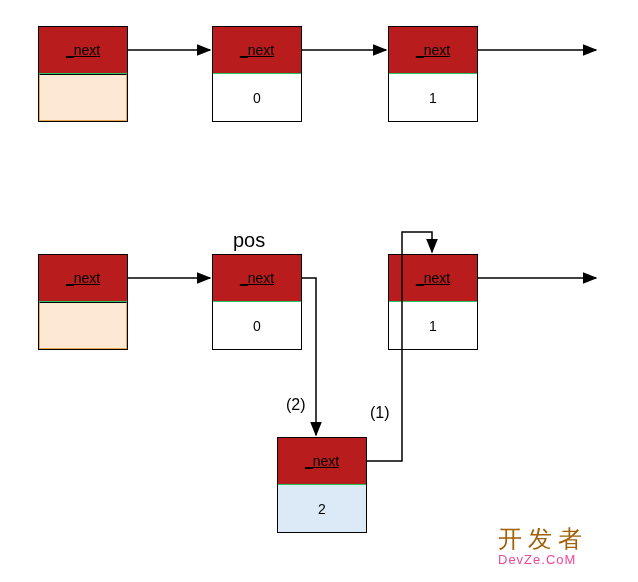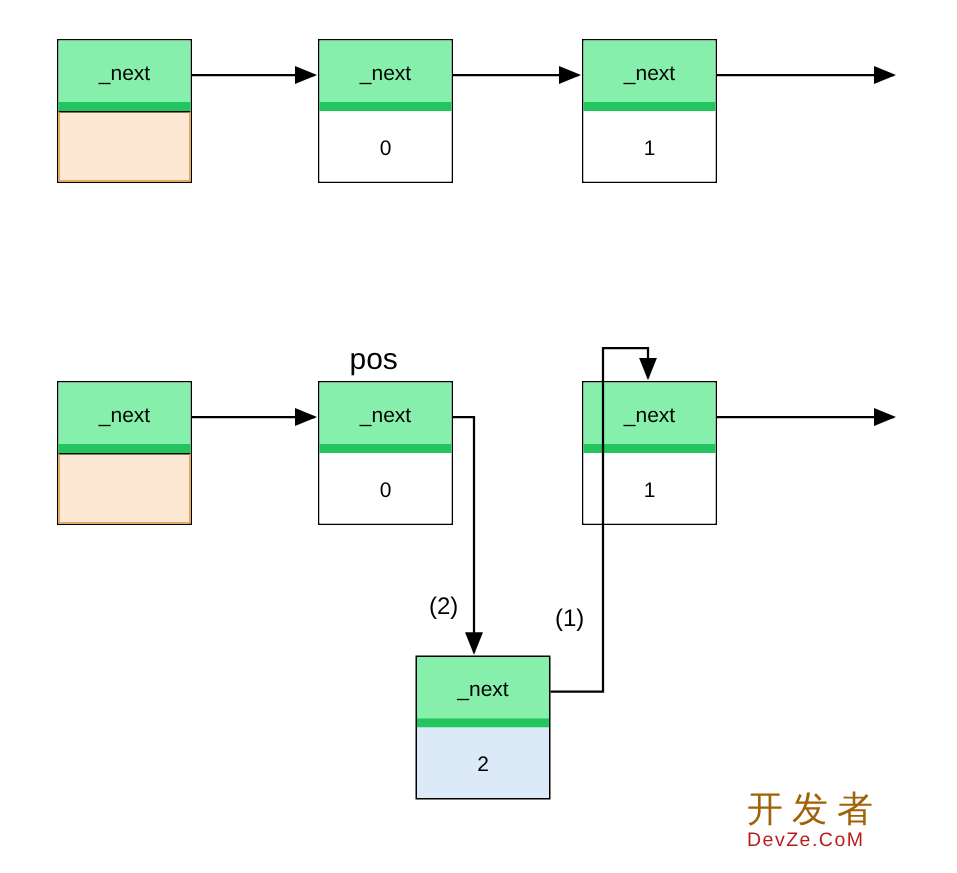--- a/index.html
+++ b/index.html
@@ -17,22 +17,23 @@
     border: 1px solid #000;
   }
   .top-cell, .bottom-cell {
     width: 100%;
     height: 50%;
     display: flex;
     align-items: center;
     justify-content: center;
   }
   .top-cell {
-    border-bottom: 6px solid #22c55e;
-    background: #86efac;
+    border-bottom: 1px solid #22c55e;
+    background: #b91c1c;
+    text-decoration: underline;
   }
   .bottom-cell {
     background: #fff;
   }
   .bottom-orange {
     background: #fde9d3;
     border: 1px solid #e8a64e;
     border-top: 1px solid #000;
   }
   .bottom-blue {
@@ -43,21 +44,21 @@
     font-size: 16px;
   }
   .brand {
     position: absolute;
     color: #a16207;
     font-family: Liberation Mono, monospace;
     letter-spacing: 6px;
   }
   .brand-sub {
     position: absolute;
-    color: #b91c1c;
+    color: #ec4899;
     font-family: Arial, sans-serif;
     font-size: 13px;
     letter-spacing: 1px;
     text-align: center;
   }
   svg.arrows {
     position: absolute;
     top: 0; left: 0;
     width: 638px; height: 582px;
     pointer-events: none;

